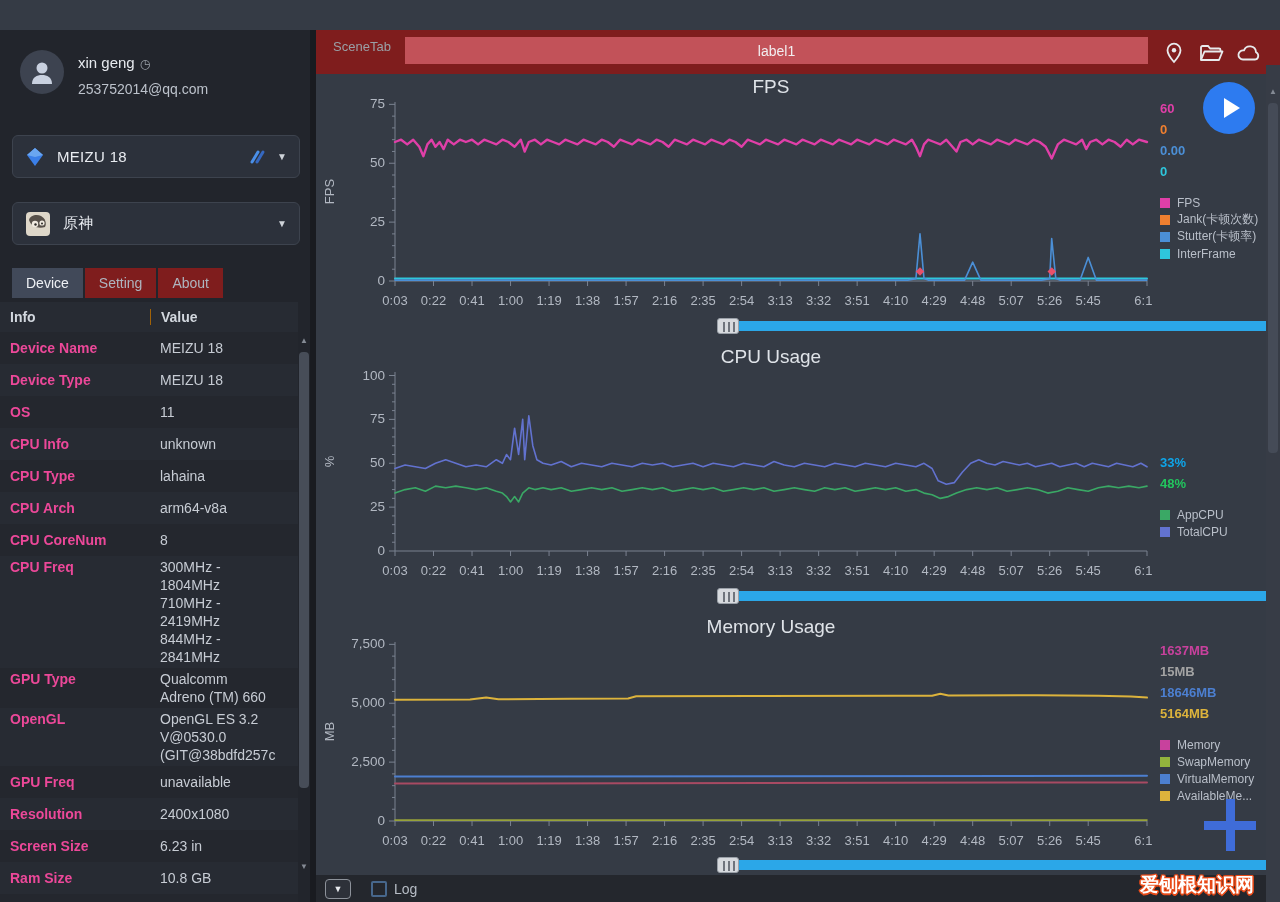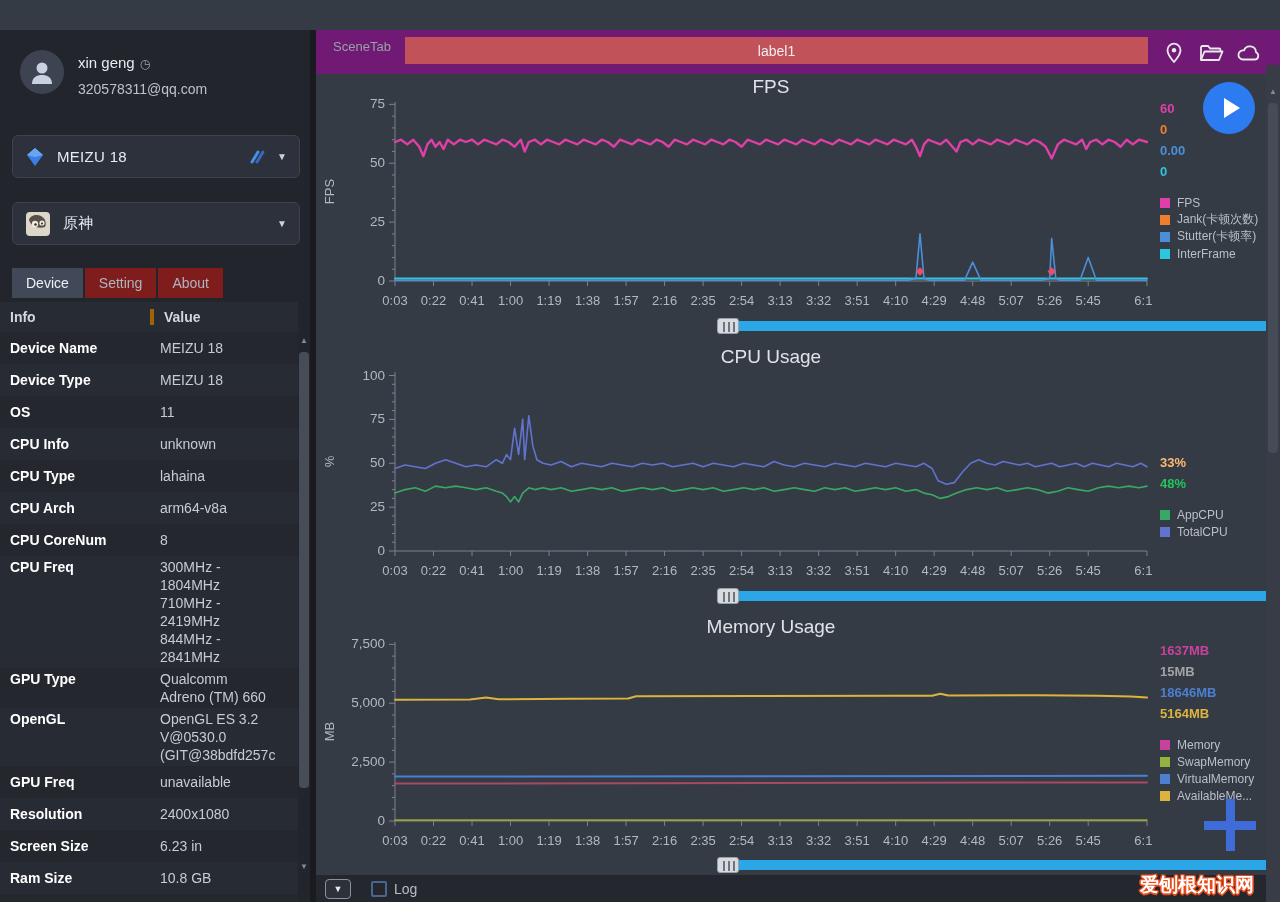--- a/index.html
+++ b/index.html
@@ -23,32 +23,32 @@
   .selectbox { position:absolute; left:12px; width:288px; height:43px; background:#2c313b; border:1px solid #3d434e; border-radius:6px; display:flex; align-items:center; padding:0 12px; }
   .selectbox.device { top:105px; } .selectbox.app { top:172px; }
   .sel-label { margin-left:12px; font-size:15px; color:#e8ebf0; letter-spacing:.3px; flex:1; }
   .caret { color:#ced2d8; font-size:10px; margin-left:10px; }
   .tabs { position:absolute; left:12px; top:238px; display:flex; gap:2px; }
   .tab { padding:7px 14px; font-size:14px; background:#7f1d1d; color:#aeb5bf; }
   .tab.active { background:#414959; color:#eef0f4; }
   .infotable { position:absolute; left:0; top:272px; width:298px; }
   .ithead { display:flex; height:30px; align-items:center; background:#272b33; font-size:14px; font-weight:bold; color:#d2d7de; }
   .ithead .c1 { width:150px; padding-left:10px; }
-  .ithead .c2 { padding-left:10px; border-left:4px solid #a16207; }
+  .ithead .c2 { padding-left:10px; border-left:1px solid #a16207; }
   .itrow { display:flex; font-size:14px; line-height:18px; color:#c7ccd4; padding:7px 0; }
   .itrow:nth-child(odd){ background:#24272e; } .itrow:nth-child(even){ background:#272b33; }
   .itrow.multi { padding:2px 0; }
-  .itrow .c1 { width:150px; padding-left:10px; font-weight:bold; color:#ffffff; }
+  .itrow .c1 { width:150px; padding-left:10px; font-weight:bold; color:#ec4899; }
   .itrow .c2 { width:148px; padding-left:10px; white-space:pre-line; }
   .sb-scroll { position:absolute; left:299px; top:322px; width:10px; height:436px; border-radius:4px; background:#474d58; }
   .sb-arrow { position:absolute; left:300px; font-size:8px; color:#848a94; }
 
   
   .main { position:absolute; left:316px; top:30px; width:964px; height:872px; background:#353b45; }
-  .topstrip { position:absolute; left:0; top:0; width:964px; height:44px; background:#701a75; }
+  .topstrip { position:absolute; left:0; top:0; width:964px; height:44px; background:#7f1d1d; }
   .scenetab { position:absolute; left:6px; top:9px; width:80px; text-align:center; font-size:13px; color:#9aa0a6; }
   .redbar { position:absolute; left:89px; top:7px; width:743px; height:27px; background:#c25259; display:flex; align-items:center; justify-content:center; color:#f2eef0; font-size:14px; }
   .topicons { position:absolute; right:18px; top:11px; display:flex; gap:12px; }
   .topicons svg { display:block; }
 
   .chartrow { position:absolute; left:0; width:964px; } 
   .rightcol { position:absolute; left:844px; width:118px; }
   .cv { font-size:13px; font-weight:bold; line-height:21px; }
   .legend { margin-top:12px; }
   .legrow { display:flex; align-items:center; height:17px; font-size:12px; color:#b9bfc9; }
@@ -85,21 +85,21 @@
 
 
   <div class="sidebar">
     <div class="avatar">
       <svg width="28" height="28" viewBox="0 0 28 28">
         <circle cx="14" cy="10" r="5.5" fill="#c9d1e0"></circle>
         <path d="M4 26 C4 19 9 17 14 17 C19 17 24 19 24 26 Z" fill="#c9d1e0"></path>
       </svg>
     </div>
     <div class="uname"><span>xin geng</span><span class="statico">◷</span></div>
-    <div class="uemail">320578311@qq.com</div>
+    <div class="uemail">253752014@qq.com</div>
 
     <div class="selectbox device">
       <svg width="20" height="20" viewBox="0 0 20 20">
         <polygon points="10,1 18,8 10,19 2,8" fill="#3b7fe8"></polygon>
         <polygon points="10,1 18,8 10,10 2,8" fill="#6aa6f0"></polygon>
       </svg>
       <span class="sel-label">MEIZU 18</span>
       <svg width="20" height="16" viewBox="0 0 20 16">
         <line x1="5" y1="13" x2="11" y2="3" stroke="#4a8fe8" stroke-width="3" stroke-linecap="round"></line>
         <line x1="10" y1="13" x2="16" y2="3" stroke="#3568c0" stroke-width="3" stroke-linecap="round"></line>
@@ -404,21 +404,21 @@
           <text x="733.7061994609164" y="233" text-anchor="middle" fill="#b2b8c2" font-size="13">5:26</text>
           <line x1="772.2183288409703" x2="772.2183288409703" y1="209" y2="214" stroke="#7a8290"></line>
           <text x="772.2183288409703" y="233" text-anchor="middle" fill="#b2b8c2" font-size="13">5:45</text>
           <line x1="831" x2="831" y1="209" y2="214" stroke="#7a8290"></line>
           <text x="831" y="233" text-anchor="middle" fill="#b2b8c2" font-size="13">6:14</text>
           <polyline points="79.0,126.5 89.1,123.0 99.3,124.8 109.4,126.5 119.5,121.3 129.7,117.7 139.8,121.3 149.9,124.8 160.1,123.0 170.2,124.8 180.3,117.7 186.4,121.3 190.5,112.5 194.5,117.7 198.6,86.2 202.6,112.5 206.7,77.4 208.7,117.7 212.8,73.9 216.8,103.7 220.9,117.7 227.0,121.3 235.1,123.0 245.2,119.5 255.3,124.8 265.5,121.3 275.6,123.0 285.7,124.8 295.9,121.3 306.0,123.0 316.2,124.8 326.3,121.3 336.4,123.0 346.6,121.3 356.7,124.8 366.8,123.0 377.0,121.3 387.1,124.8 397.2,121.3 407.4,123.0 417.5,124.8 427.6,121.3 437.8,123.0 447.9,124.8 458.0,119.5 468.2,123.0 478.3,124.8 488.4,121.3 498.6,123.0 508.7,124.8 518.8,121.3 529.0,123.0 539.1,124.8 549.3,121.3 559.4,123.0 569.5,124.8 579.7,121.3 589.8,123.0 599.9,124.8 608.0,121.3 616.1,126.5 622.2,138.8 630.3,142.3 638.4,140.6 646.5,130.0 654.7,121.3 662.8,117.7 670.9,121.3 679.0,123.0 687.1,119.5 695.2,121.3 703.3,123.0 711.4,121.3 719.5,124.8 727.6,123.0 735.7,121.3 743.8,124.8 751.9,123.0 760.1,121.3 768.2,124.8 776.3,121.3 784.4,123.0 792.5,124.8 800.6,121.3 808.7,123.0 816.8,124.8 824.9,121.3 831.0,124.8" fill="none" stroke="#6272cf" stroke-width="1.6" stroke-linejoin="round" stroke-linecap="round"></polyline>
           <polyline points="79.0,151.1 89.1,147.6 99.3,145.8 109.4,149.3 119.5,144.1 129.7,145.8 139.8,144.1 149.9,145.8 160.1,147.6 170.2,145.8 180.3,149.3 186.4,151.1 190.5,154.6 194.5,159.9 198.6,154.6 202.6,159.9 206.7,151.1 212.8,145.8 218.9,147.6 227.0,145.8 235.1,147.6 245.2,145.8 255.3,149.3 265.5,147.6 275.6,145.8 285.7,147.6 295.9,145.8 306.0,149.3 316.2,147.6 326.3,145.8 336.4,147.6 346.6,145.8 356.7,149.3 366.8,147.6 377.0,145.8 387.1,147.6 397.2,145.8 407.4,149.3 417.5,147.6 427.6,145.8 437.8,147.6 447.9,145.8 458.0,149.3 468.2,147.6 478.3,145.8 488.4,147.6 498.6,149.3 508.7,145.8 518.8,147.6 529.0,145.8 539.1,149.3 549.3,147.6 559.4,145.8 569.5,147.6 579.7,145.8 589.8,149.3 599.9,147.6 608.0,151.1 616.1,152.8 624.3,156.4 632.4,154.6 640.5,151.1 650.6,147.6 660.7,145.8 670.9,147.6 681.0,145.8 691.1,149.3 701.3,147.6 711.4,145.8 721.5,147.6 731.7,151.1 741.8,149.3 751.9,145.8 762.1,147.6 772.2,149.3 782.4,145.8 792.5,144.1 802.6,145.8 812.8,144.1 822.9,145.8 831.0,144.1" fill="none" stroke="#3aa865" stroke-width="1.6" stroke-linejoin="round" stroke-linecap="round"></polyline>
         </svg>
       <div class="rightcol" style="top:110px;">
         <div>
-            <div class="cv" style="color: #fdba74;">33%</div>
+            <div class="cv" style="color: #0ea5e9;">33%</div>
             <div class="cv" style="color: #22c55e;">48%</div>
           </div>
         <div class="legend">
             <div class="legrow">
               <span class="sw" style="background: rgb(58, 168, 101);"></span>
               <span>AppCPU</span>
             </div>
             <div class="legrow">
               <span class="sw" style="background: rgb(98, 114, 207);"></span>
               <span>TotalCPU</span>

